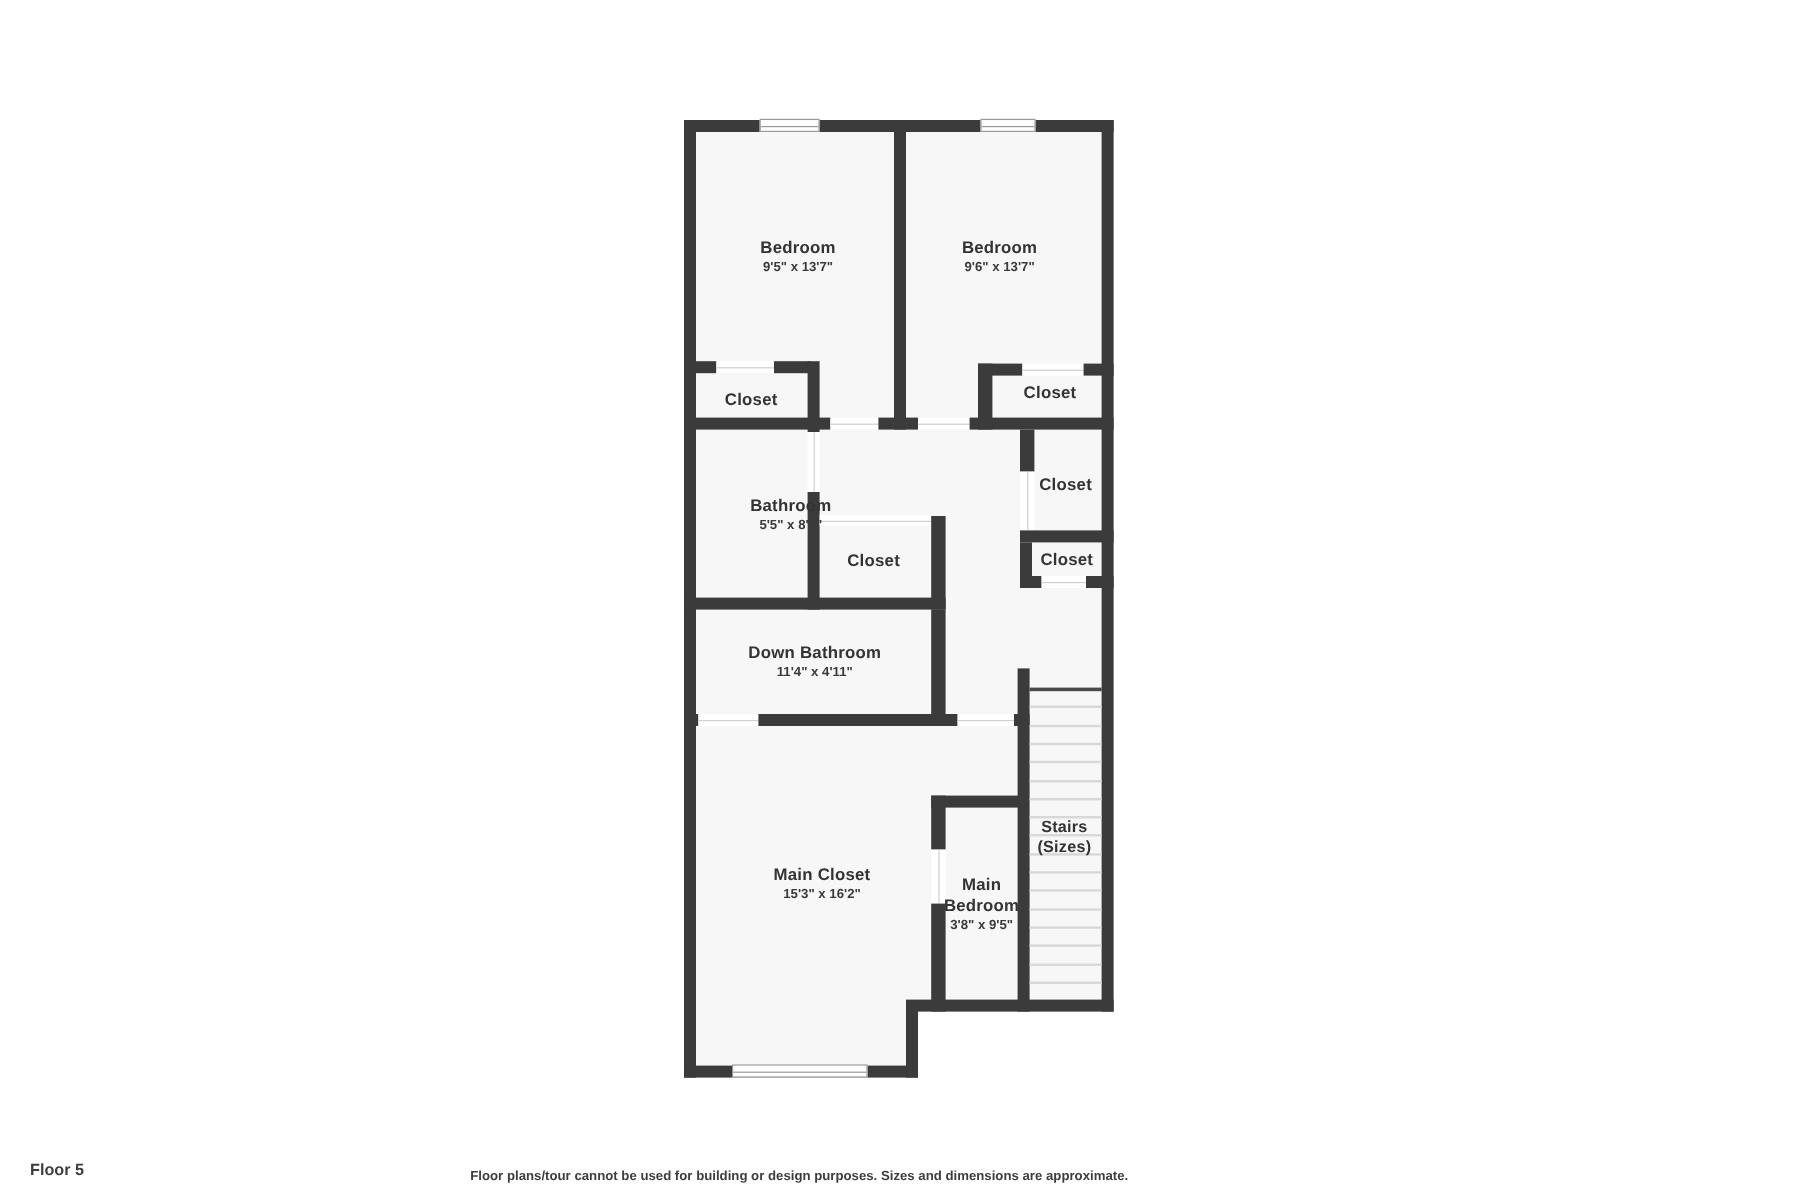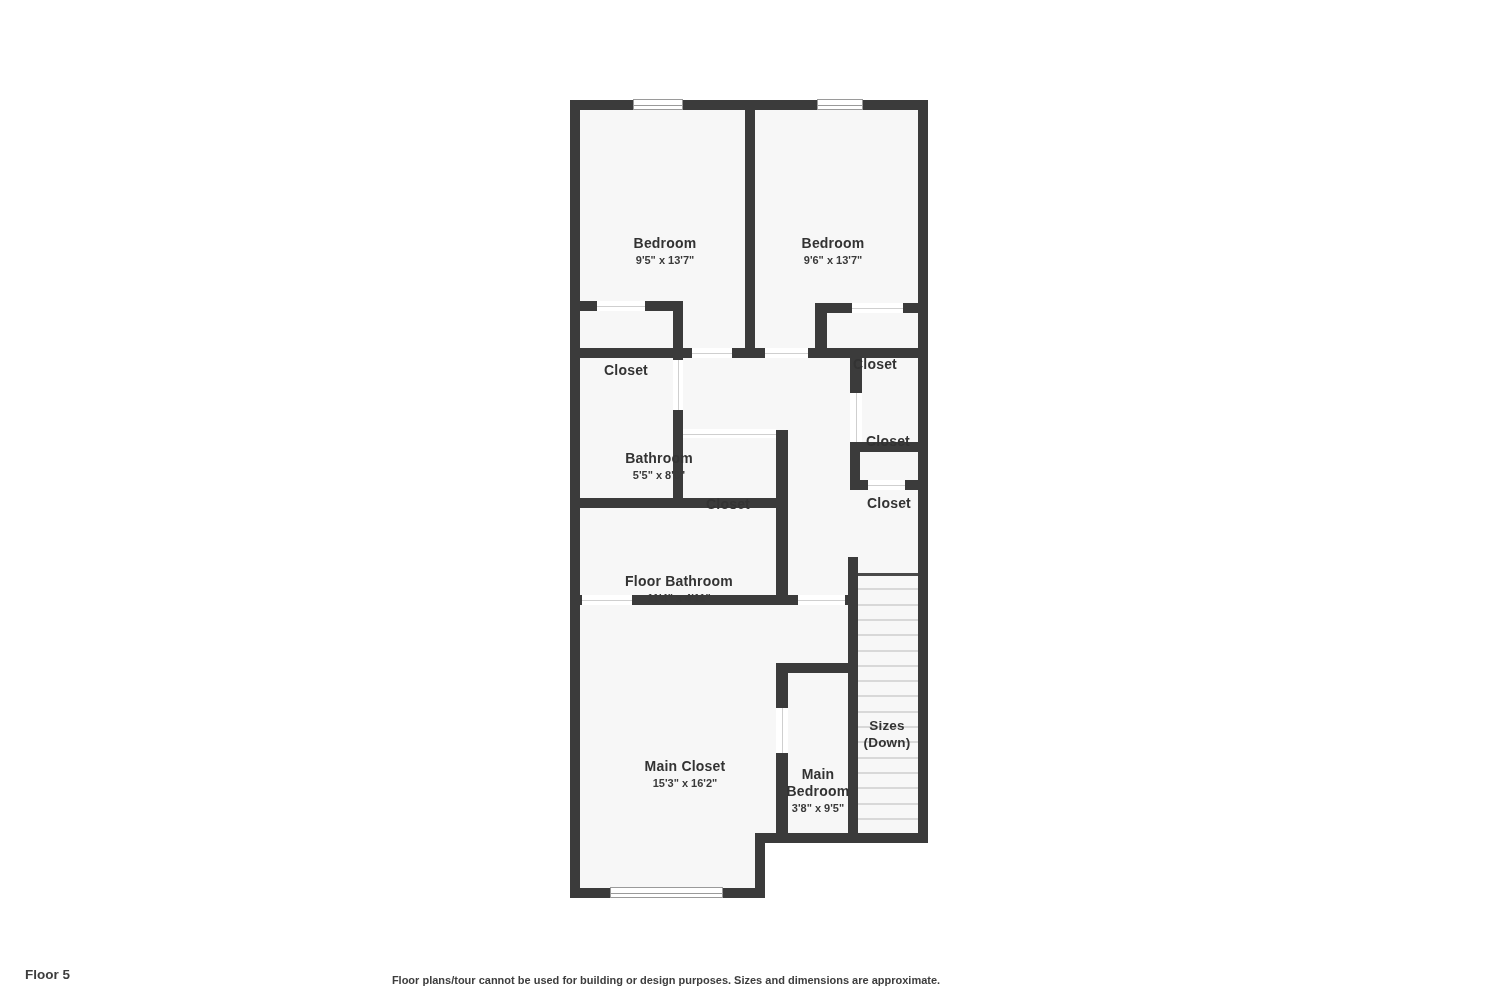--- a/index.html
+++ b/index.html
@@ -6,21 +6,21 @@
   html,body{margin:0;padding:0;background:#ffffff;}
   .canvas{position:relative;width:1500px;height:1000px;background:#ffffff;overflow:hidden;
           font-family:"Liberation Sans", sans-serif;}
   .floor{position:absolute;background:#f7f7f7;}
   .w{position:absolute;background:#3b3b3b;}
   .doorH,.doorV{position:absolute;background:#ffffff;}
   .doorH::after{content:"";position:absolute;left:0;right:0;top:50%;height:1px;background:#cfcfcf;}
   .doorV::after{content:"";position:absolute;top:0;bottom:0;left:50%;width:1px;background:#cfcfcf;}
   .window{position:absolute;background:#ffffff;border:1px solid #9a9a9a;box-sizing:border-box;}
   .window::after{content:"";position:absolute;left:0;right:0;top:50%;height:1px;background:#9a9a9a;}
-  .lbl{position:absolute;transform:translate(-50%,-50%);text-align:center;color:#333333;margin-top:37px;}
+  .lbl{position:absolute;transform:translate(-50%,-50%);text-align:center;color:#333333;}
   .rname{font-size:14px;font-weight:bold;line-height:17px;letter-spacing:.2px;white-space:nowrap;}
   .rdims{font-size:11px;font-weight:bold;line-height:16px;color:#3a3a3a;white-space:nowrap;}
   .wrap .rname{white-space:normal;}
   #lbl-bedroom-left{left:665px;top:214px;}
   #lbl-bedroom-right{left:833px;top:214px;}
   #lbl-closet-tl{left:626px;top:333px;}
   #lbl-closet-tr{left:875px;top:327px;}
   #lbl-bathroom{left:659px;top:429px;}
   #lbl-closet-center{left:728px;top:467px;}
   #lbl-closet-mr{left:888px;top:404px;}
@@ -144,25 +144,25 @@
   <div class="lbl" id="lbl-closet-center">
     <div class="rname">Closet</div>
   </div>
   <div class="lbl" id="lbl-closet-mr">
     <div class="rname">Closet</div>
   </div>
   <div class="lbl" id="lbl-closet-br">
     <div class="rname">Closet</div>
   </div>
   <div class="lbl" id="lbl-main-bathroom">
-    <div class="rname">Floor Bathroom</div>
+    <div class="rname">Down Bathroom</div>
     <div class="rdims">11'4" x 4'11"</div>
   </div>
   <div class="lbl wrap" id="lbl-stairs">
-    <div class="rname">Sizes (Down)</div>
+    <div class="rname">Stairs (Sizes)</div>
   </div>
   <div class="lbl" id="lbl-main-bedroom">
     <div class="rname">Main Closet</div>
     <div class="rdims">15'3" x 16'2"</div>
   </div>
   <div class="lbl wrap" id="lbl-main-closet">
     <div class="rname">Main Bedroom</div>
     <div class="rdims">3'8" x 9'5"</div>
   </div>
 

